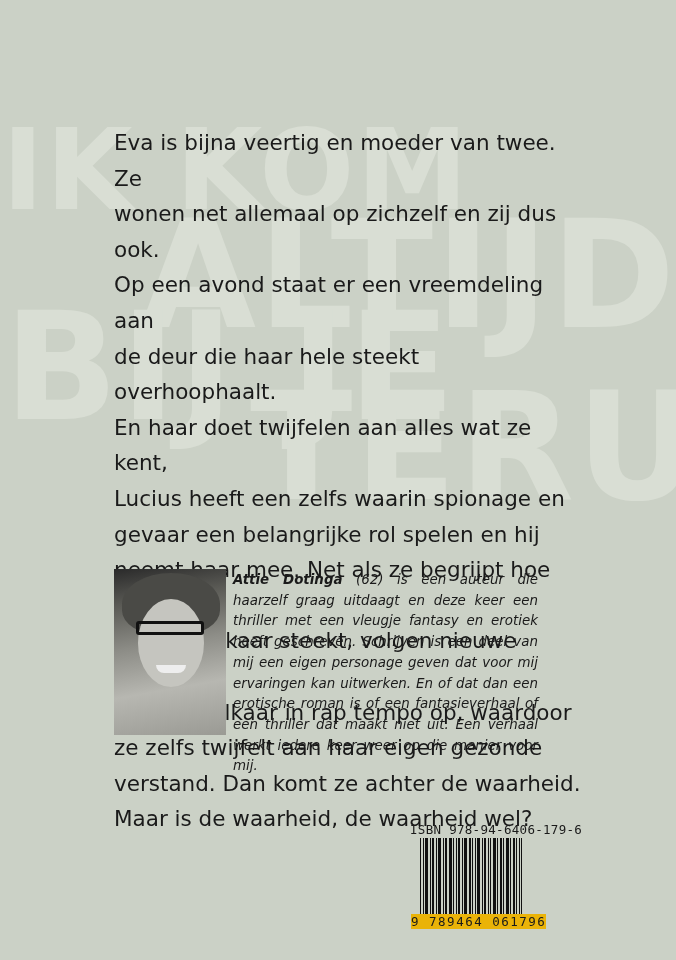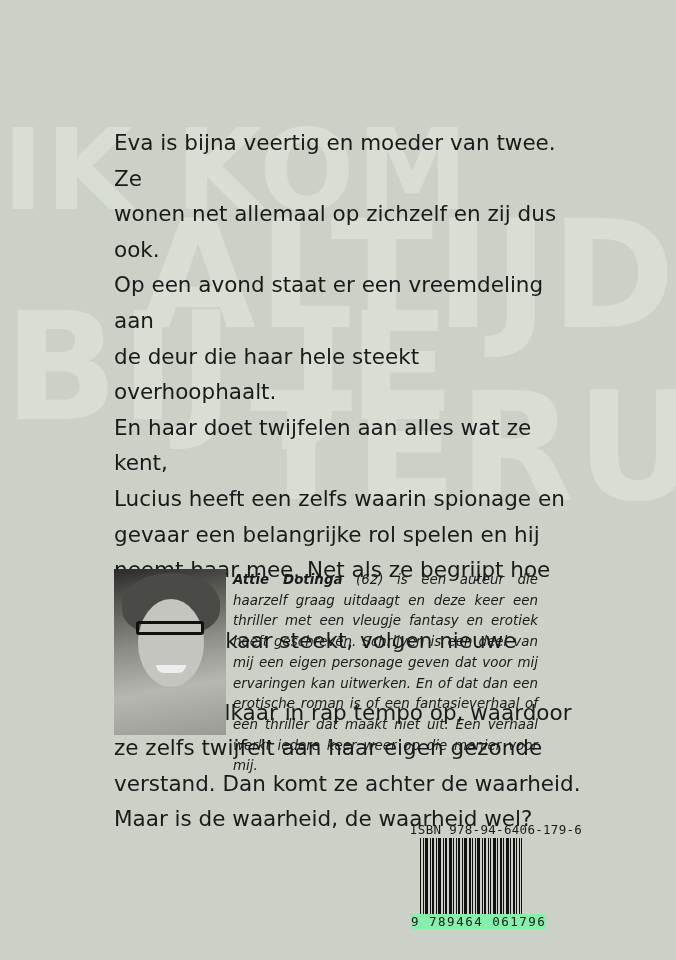--- a/index.html
+++ b/index.html
@@ -27,21 +27,21 @@
                   border-radius:0 0 12px 12px; }
   .bio { position:absolute; left:233px; top:570px; width:305px; font-size:13.4px; line-height:20.7px;
          text-align:justify; z-index:1;font-style:italic; }
   .bio b { font-weight:bold; }
   .isbn-label { position:absolute; left:410px; top:822px; font-family:"DejaVu Sans Mono", monospace;
                 font-size:12.5px; letter-spacing:0.3px; z-index:1; }
   .barcode { position:absolute; left:420px; top:838px; width:132px; height:82px; display:flex;
              align-items:stretch; z-index:1; }
   .barcode span { display:block; background:#111; margin-right:1.5px; }
   .barcode-digits { position:absolute; left:411px; top:914px; font-family:"DejaVu Sans Mono", monospace;
-                    font-size:12.5px; letter-spacing:1.5px; background:#86efac; z-index:2; }
+                    font-size:12.5px; letter-spacing:1.5px; background:#eab308; z-index:2; }
 </style>
 </head>
 <body>
 
 <div class="wm wm1">IK KOM</div>
 <div class="wm wm2">ALTIJD</div>
 <div class="wm wm3">BIJ JE</div>
 <div class="wm wm4">TERUG</div>
 
 <div class="blurb">

